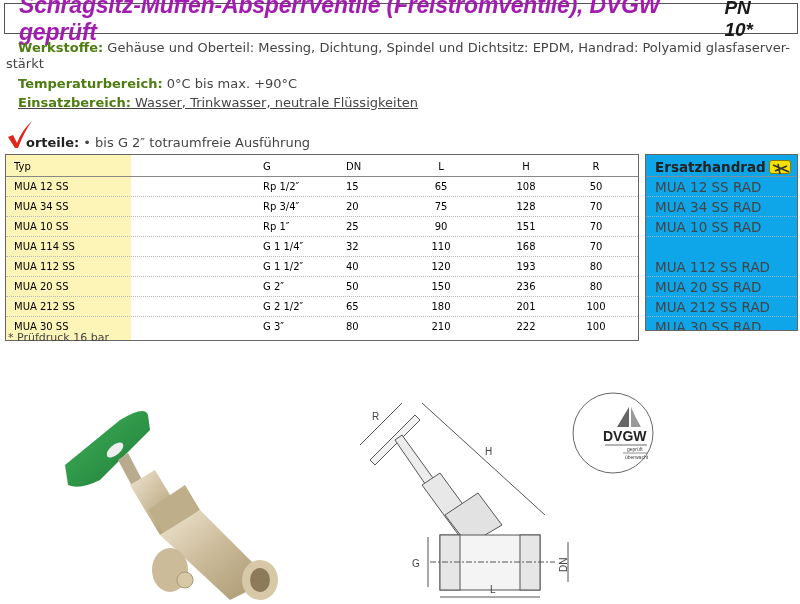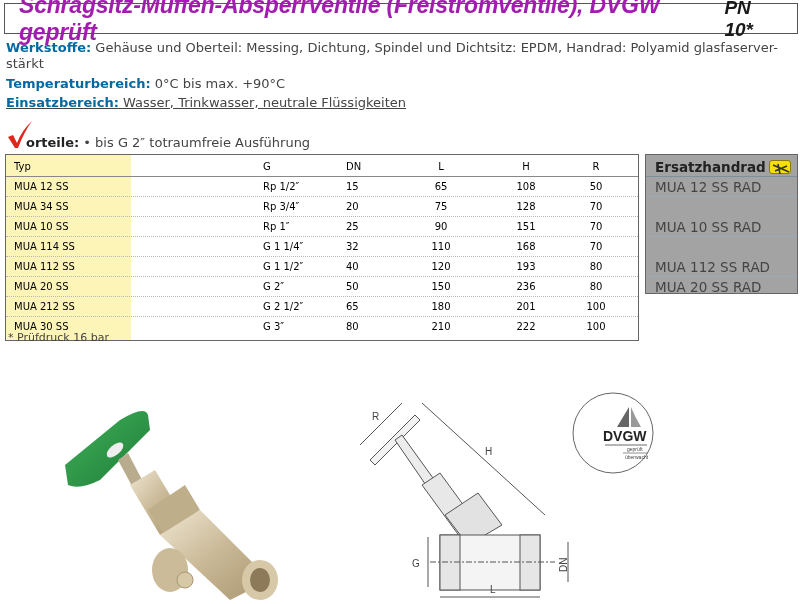--- a/index.html
+++ b/index.html
@@ -15,21 +15,21 @@
   .title-text {
     font-family: "Liberation Sans", sans-serif; font-weight: bold; font-style: italic;
     font-size: 23px; color: #a21caf; letter-spacing: -0.2px;
   }
   .title-pn {
     font-family: "Liberation Sans", sans-serif; font-weight: bold; font-style: italic;
     font-size: 19px; color: #1a1a1a;
   }
 
   .spec { position: absolute; left: 6px; font-size: 13px; line-height: 16px; color: #444; }
-  .spec .lbl { font-weight: bold; color: #0369a1; }
+  .spec .lbl { font-weight: bold; color: #4d7c0f; margin-left: 12px; }
   #spec-werkstoffe { top: 40px; width: 792px; }
   #spec-temp { top: 76px; }
   #spec-einsatz { top: 95px; text-decoration: underline; }
 
   .vorteile { position: absolute; left: 6px; top: 122px; height: 28px; display: flex; align-items: flex-end; font-size: 13px; color: #444; }
   .vorteile .check { width: 26px; height: 30px; position: relative; }
   .vorteile .vlbl { font-weight: bold; color: #222; margin-left: -6px; }
   .vorteile .vtext { margin-left: 4px; }
 
   .main-table {
@@ -45,22 +45,22 @@
   .trow.head { border-bottom: 1.5px solid #888; }
   .cell { position: absolute; top: 0; white-space: nowrap; }
   .c-typ { left: 8px; }
   .c-g { left: 257px; }
   .c-dn { left: 340px; }
   .c-l { left: 415px; width: 40px; text-align: center; }
   .c-h { left: 500px; width: 40px; text-align: center; }
   .c-r { left: 570px; width: 40px; text-align: center; }
 
   .rad-table {
-    position: absolute; left: 645px; top: 154px; width: 153px; height: 140px;
-    border: 1.5px solid #666666; background: #a3a3a3; overflow: hidden;
+    position: absolute; left: 645px; top: 154px; width: 153px; height: 177px;
+    border: 1.5px solid #666666; background: #0ea5e9; overflow: hidden;
   }
   .rad-row {
     position: absolute; left: 0; width: 100%; height: 20px; line-height: 20px;
     font-size: 13.5px; color: #444; padding-left: 9px; white-space: nowrap;
   }
   .rad-row.dotted { border-bottom: 1px dotted #8fb3c9; }
   .rad-row.head { border-bottom: 1.5px solid #7d8f9b; font-weight: bold; color: #222; }
   .rad-icon {
     position: absolute; right: 6px; top: 3px; width: 22px; height: 14px;
     background: #f5e000; border: 1px solid #8a7a00; border-radius: 3px;
@@ -182,20 +182,21 @@
 <div class="rad-table">
   <div class="rad-row head" style="top:2px">
     <span>Ersatzhandrad</span>
     <span class="rad-icon">
       <svg width="22" height="14" viewBox="0 0 22 14">
         <path d="M3 3 L19 10 M5 9 L17 4 M8 2 L10 12" stroke="#333" stroke-width="1.6" fill="none"></path>
       </svg>
     </span>
   </div>
   <div class="rad-row dotted" style="top:22px">MUA 12 SS RAD</div>
+  <div class="rad-row dotted" style="top:42px">MUA 34 SS RAD</div>
   <div class="rad-row dotted" style="top:62px">MUA 10 SS RAD</div>
   <div class="rad-row dotted" style="top:102px">MUA 112 SS RAD</div>
   <div class="rad-row dotted" style="top:122px">MUA 20 SS RAD</div>
   <div class="rad-row dotted" style="top:142px">MUA 212 SS RAD</div>
   <div class="rad-row" style="top:162px">MUA 30 SS RAD</div>
 </div>
 
 <div class="footnote">* Prüfdruck 16 bar</div>
 
 <div class="photo">

